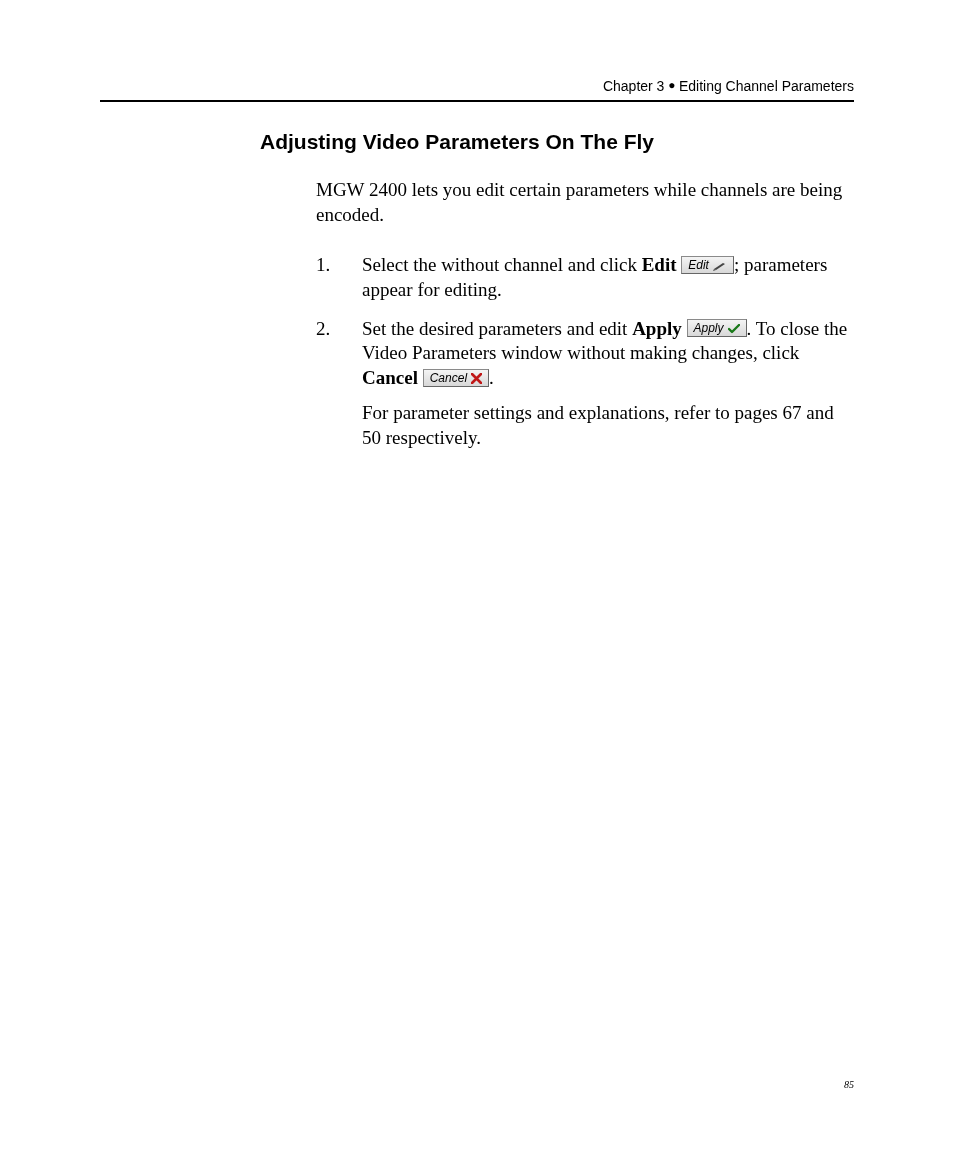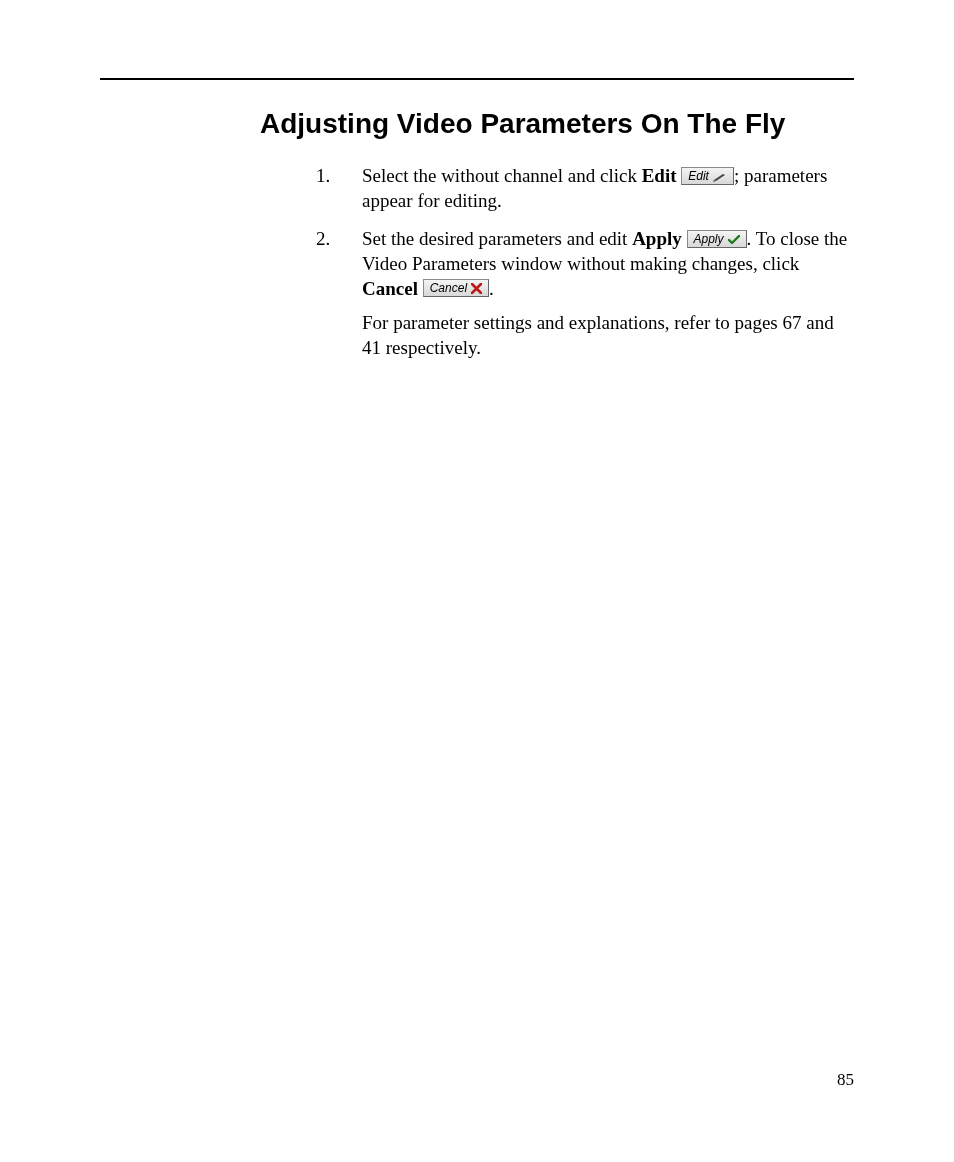--- a/index.html
+++ b/index.html
@@ -28,21 +28,21 @@
     top: -2px;
   }
   hr.rule {
     border: 0;
     border-top: 2px solid #000;
     margin: 0 0 28px 0;
   }
   h2.section {
     font-family: Arial, Helvetica, sans-serif;
     font-weight: bold;
-    font-size: 28px;
+    font-size: 21px;
     margin: 0 0 24px 160px;
   }
   .body-block {
     margin-left: 216px;
     font-size: 19px;
     line-height: 1.30;
   }
   .intro {
     margin-bottom: 26px;
   }
@@ -86,35 +86,42 @@
   .btn .label {
     margin-right: 4px;
   }
   .btn svg {
     vertical-align: -2px;
   }
   .page-number {
     position: absolute;
     bottom: 72px;
     right: 100px;
-    font-size: 17px;
+    font-style: italic;
+    font-size: 10px;
   }
 </style>
 </head>
 <body>
 
 <div class="page">
 
+  <div class="running-head">
+    <span>Chapter 3</span>
+    <span class="bullet-sep"> ● </span>
+    <span>Editing Channel Parameters</span>
+  </div>
 
   <hr class="rule">
 
   <h2 class="section">Adjusting Video Parameters On The Fly</h2>
 
   <div class="body-block">
 
+    <p class="intro">MGW 2400 lets you edit certain parameters while channels are being encoded.</p>
 
     <ol class="steps">
 
       <li>
         <span>Select the without channel and click </span><b>Edit</b>
         <span class="btn">
           <span class="label">Edit</span><svg width="14" height="10" viewBox="0 0 14 10">
             <path d="M1 8 L10 2 L12 3 L3 9 Z" fill="#444"></path>
             <path d="M1 8 L0 10 L3 9 Z" fill="#444"></path>
           </svg>
@@ -127,21 +134,21 @@
           <span class="label">Apply</span><svg width="12" height="10" viewBox="0 0 12 10">
             <path d="M1 5 L4 8 L11 1" stroke="#1a7a1a" stroke-width="2.4" fill="none" stroke-linecap="round" stroke-linejoin="round"></path>
           </svg>
         </span><span>. To close the Video Parameters window without making changes, click </span><b>Cancel</b>
         <span class="btn">
           <span class="label">Cancel</span><svg width="11" height="11" viewBox="0 0 11 11">
             <path d="M1 1 L10 10 M10 1 L1 10" stroke="#c01818" stroke-width="2.6" stroke-linecap="round"></path>
           </svg>
         </span><span>.</span>
 
-        <div class="follow-para">For parameter settings and explanations, refer to pages 67 and 41 respectively.</div>
+        <div class="follow-para">For parameter settings and explanations, refer to pages 67 and 50 respectively.</div>
       </li>
 
     </ol>
 
   </div>
 
   <div class="page-number">85</div>
 
 </div>
 

